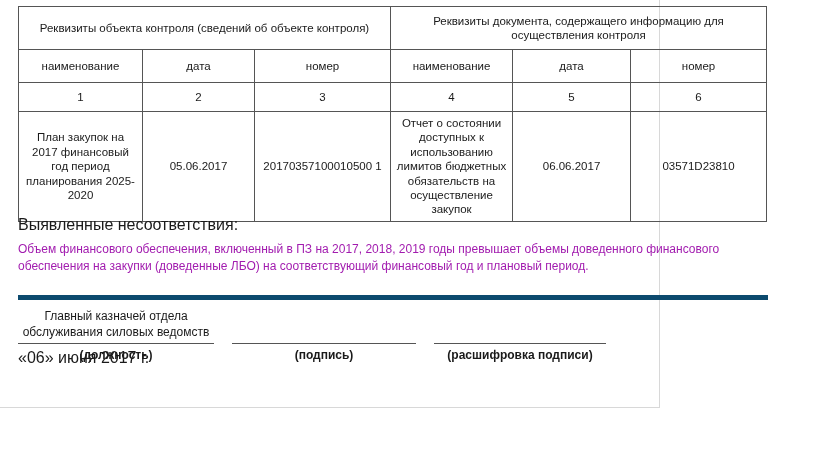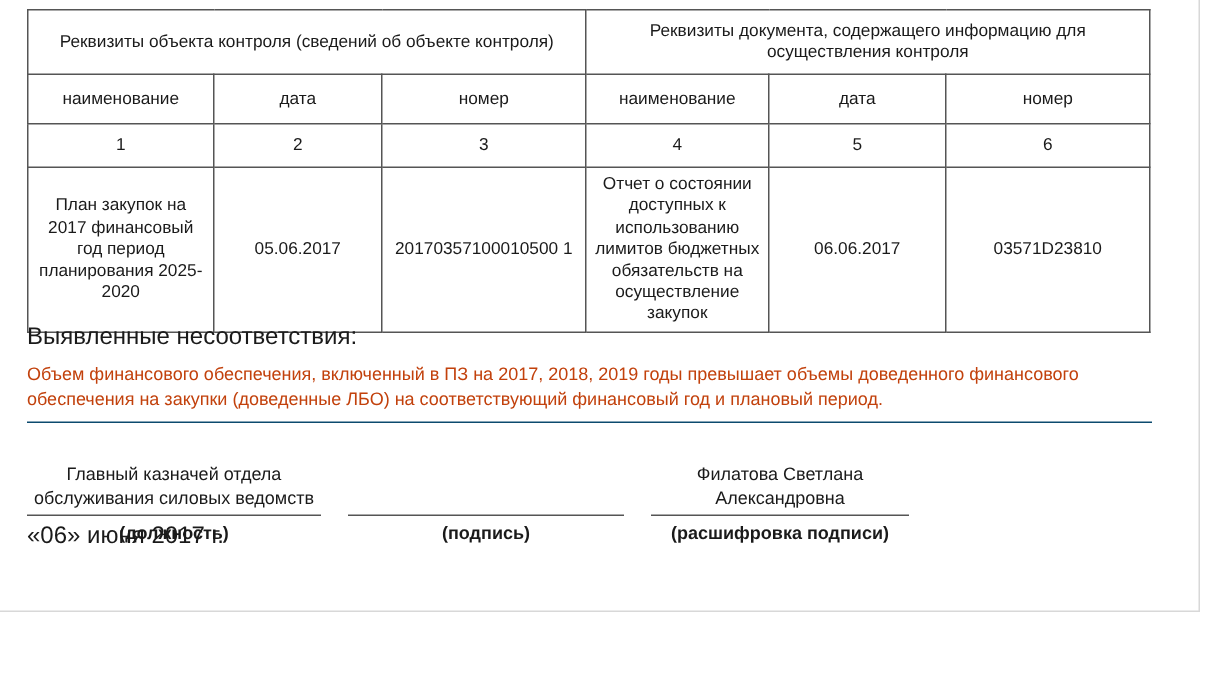--- a/index.html
+++ b/index.html
@@ -19,21 +19,21 @@
     position: relative;
     width: 819px;
     height: 460px;
     background: #ffffff;
     box-sizing: border-box;
   }
   .sheet {
     position: absolute;
     left: 0;
     top: 0;
-    width: 800px;
+    width: 660px;
     height: 408px;
     background: #ffffff;
     border-right: 1px solid #d8d8d8;
     border-bottom: 1px solid #d8d8d8;
     box-sizing: border-box;
   }
   .right-gutter {
     position: absolute;
     left: 800px;
     top: 0;
@@ -97,23 +97,23 @@
     width: 750px;
   }
   .findings-title {
     font-size: 16px;
     margin-bottom: 7px;
     color: #1a1a1a;
   }
   .findings-text {
     font-size: 12px;
     line-height: 1.42;
-    color: #c2410c;
-    padding-bottom: 6px;
-    border-bottom: 1px solid #0c4a6e;
+    color: #a21caf;
+    padding-bottom: 20px;
+    border-bottom: 5px solid #0c4a6e;
     width: 750px;
     box-sizing: border-box;
   }
 
   
   .sig-block {
     position: absolute;
     left: 18px;
     top: 285px;
     width: 750px;
@@ -225,21 +225,20 @@
           <div class="caption">(должность)</div>
         </div>
 
         <div class="sig-col col-sign">
           <div class="value"></div>
           <div class="rule"></div>
           <div class="caption">(подпись)</div>
         </div>
 
         <div class="sig-col col-decode">
-          <div class="value">Филатова Светлана Александровна</div>
           <div class="rule"></div>
           <div class="caption">(расшифровка подписи)</div>
         </div>
       </div>
     </div>
 
     <div class="date-line">«06» июня 2017 г.</div>
 
   </div>
   <div class="right-gutter"></div>

